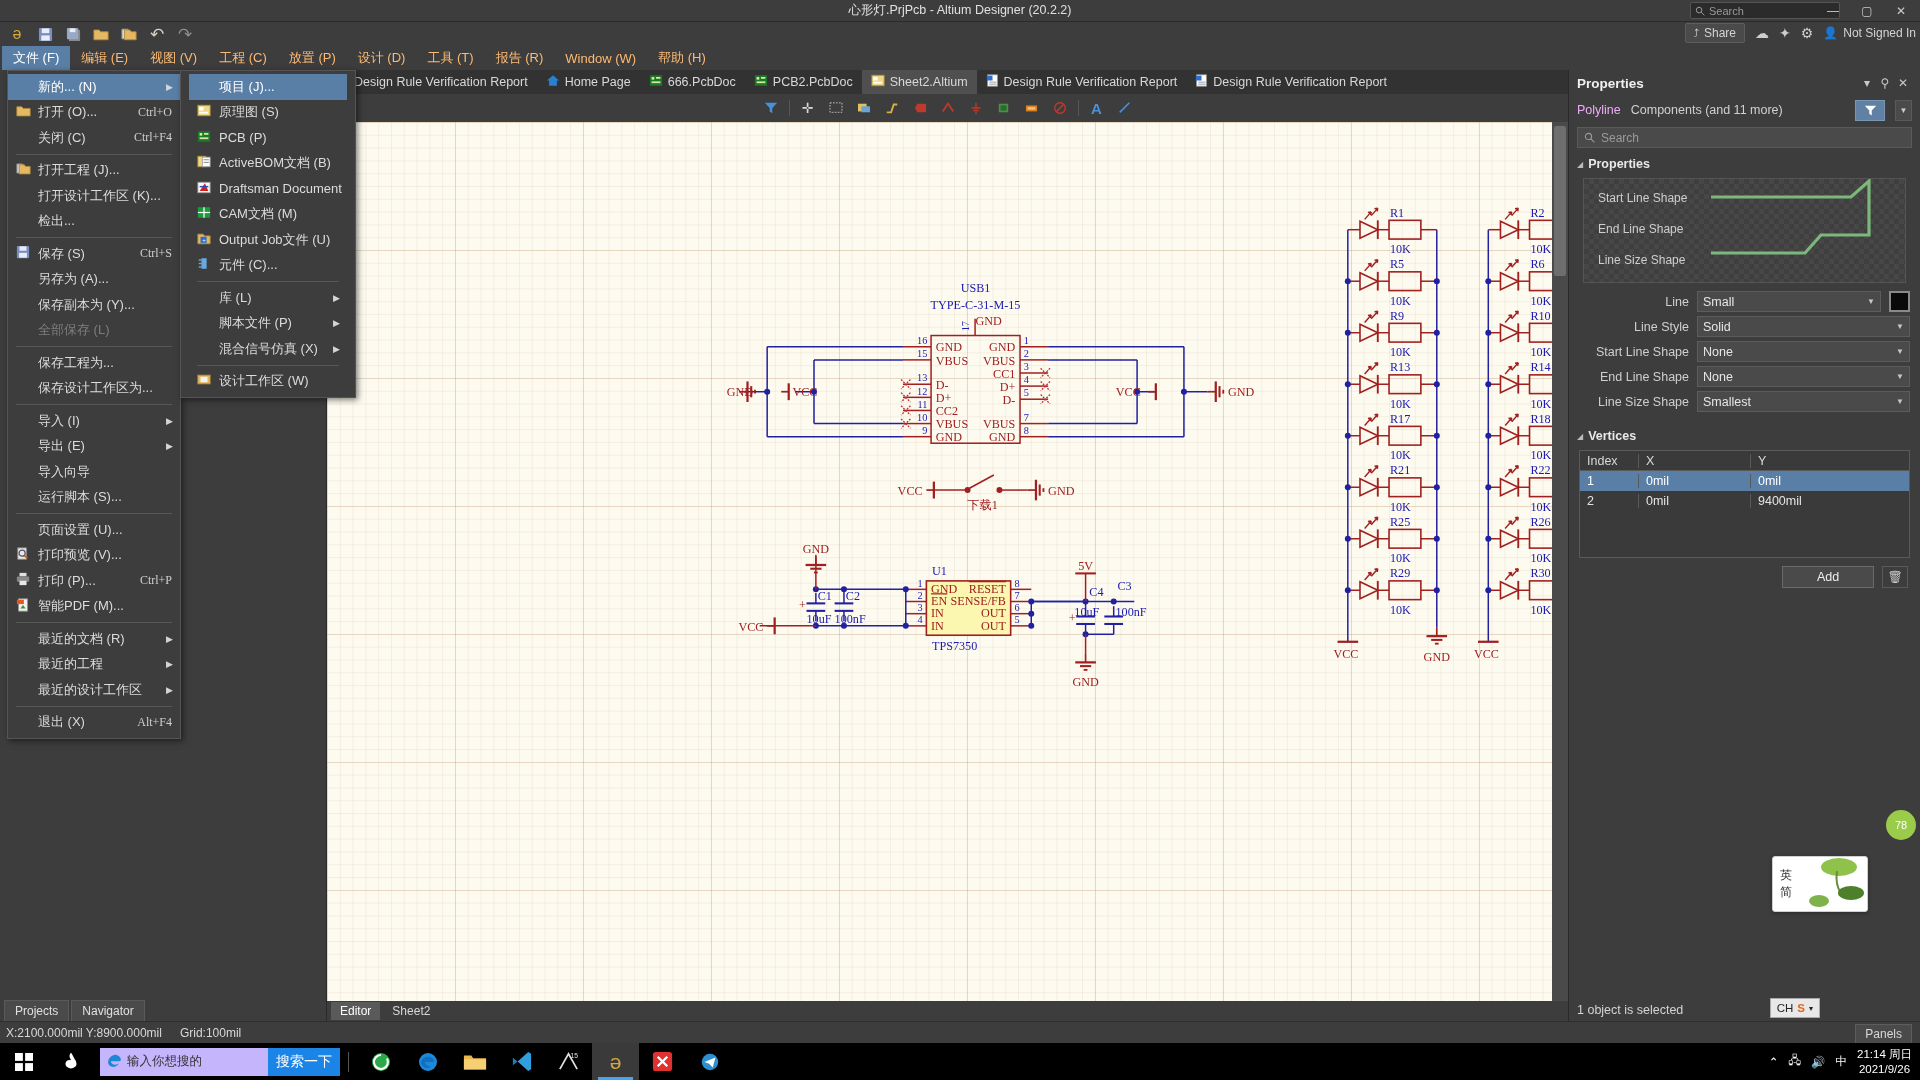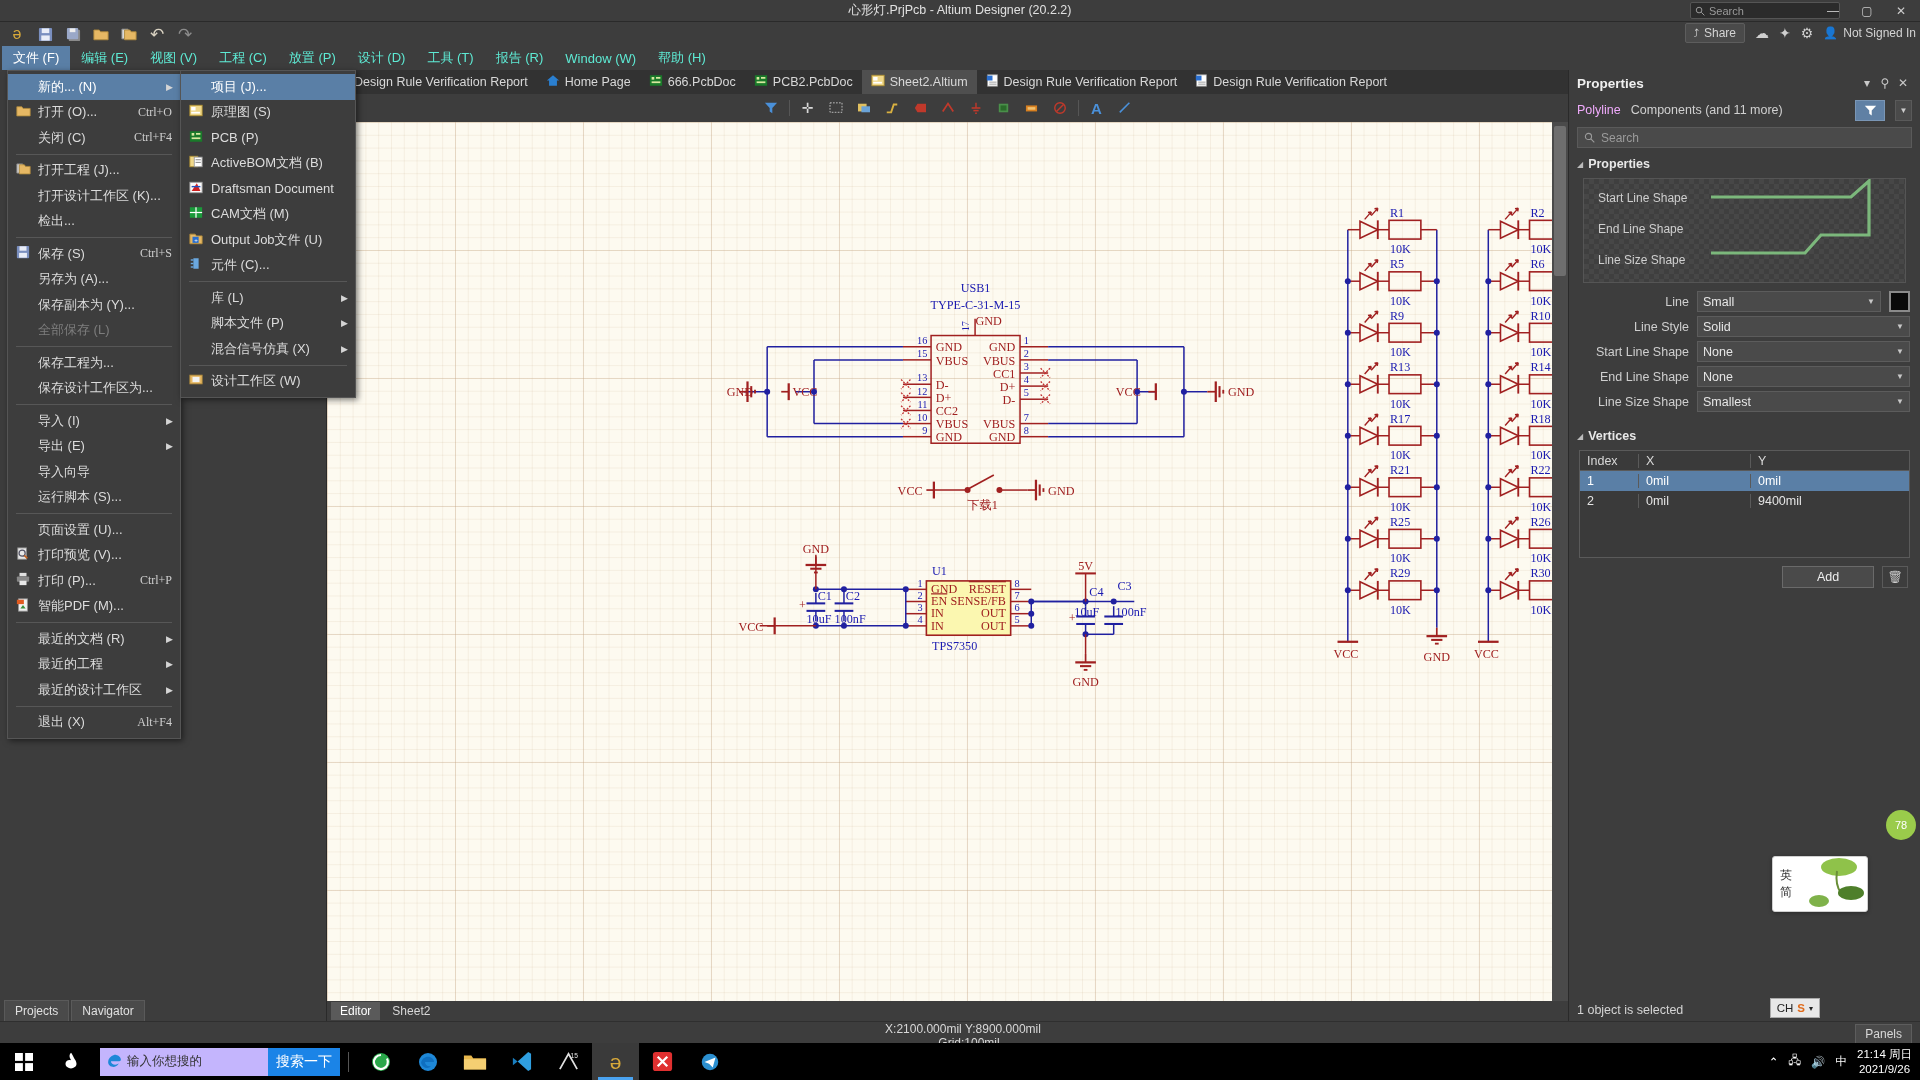--- a/index.html
+++ b/index.html
@@ -25,21 +25,21 @@
   .qicon { width:26px; height:22px; display:flex; align-items:center; justify-content:center;
     font-size:14px; }
   #qb-right { position:absolute; right:4px; top:1px; display:flex; align-items:center; gap:10px; }
   .share-btn { background:#4a4a4a; border:1px solid #5d5d5d; border-radius:2px;
     height:20px; display:flex; align-items:center; gap:5px; padding:0 8px; font-size:12px; }
   .qb-ic { font-size:14px; color:#cfcfcf; }
 
   
   #menubar { height:24px; background:#3d3d3d; display:flex; align-items:center;
     padding-left:2px; font-size:13px; position:relative; z-index:40; }
-  .menu-item { padding:3px 11px; color:#5eead4; height:24px; display:flex; align-items:center; }
+  .menu-item { padding:3px 11px; color:#fdba74; height:24px; display:flex; align-items:center; }
   .menu-item.open { background:#5a7fa6; color:#fff; }
 
   
   #workarea { position:absolute; top:70px; left:0; right:0; bottom:59px; display:flex; }
 
   
   #leftpanel { width:327px; background:#3d3d3d; border-right:1px solid #2a2a2a;
     position:relative; }
   #leftpanel-body { position:absolute; top:0; left:0; right:0; bottom:24px; background:#3d3d3d; }
   #leftpanel-tabs { position:absolute; bottom:0; left:0; right:0; height:24px;
@@ -123,21 +123,21 @@
   .btn-add { width:92px; height:22px; background:#4a4a4a; border:1px solid #6a6a6a;
     display:flex; align-items:center; justify-content:center; font-size:12.5px; color:#eee; }
   .btn-trash { width:26px; height:22px; background:#3d3d3d; border:1px solid #5a5a5a;
     display:flex; align-items:center; justify-content:center; font-size:12px; color:#ccc; }
   #rp-status { position:absolute; bottom:0; left:0; right:0; height:22px;
     display:flex; align-items:center; padding-left:8px; font-size:12.5px; color:#d4d4d4; }
 
   
   #statusbar { position:absolute; left:0; right:0; bottom:37px; height:22px;
     background:#3d3d3d; display:flex; align-items:center; font-size:12px; color:#d8d8d8;
-    border-top:1px solid #2f2f2f;flex-direction:column; }
+    border-top:1px solid #2f2f2f; }
   #statusbar .coords { padding-left:6px; }
   #statusbar .grid { padding-left:18px; }
   #panels-btn { position:absolute; right:8px; top:2px; background:#4a4a4a;
     border:1px solid #5d5d5d; padding:2px 9px; font-size:12px; }
 
   
   #taskbar { position:absolute; bottom:0; left:0; right:0; height:37px; background:#000;
     display:flex; align-items:center; }
   .tb-item { width:47px; height:37px; display:flex; align-items:center;
     justify-content:center; position:relative; }
@@ -159,21 +159,21 @@
   .mi { height:25.5px; display:flex; align-items:center; font-size:13px; color:#dcdcdc;
     position:relative; padding-left:30px; }
   .mi.hl { background:#5a7fa6; color:#fff; }
   .mi.dis { color:#7d7d7d; }
   .mi .ic { position:absolute; left:6px; width:18px; text-align:center; font-size:12px; }
   .mi .acc { position:absolute; right:8px; font-size:12px; color:#cfcfcf;font-family:Liberation Serif, serif; }
   .mi .arrow { position:absolute; right:7px; font-size:9px; color:#d5d5d5; }
   .msep { height:1px; background:#575757; margin:3px 8px; }
 
   #submenu { position:absolute; left:180px; top:70px; width:176px; background:#3d3d3d;
-    border:1px solid #555; z-index:61; padding:3px 0; box-shadow:2px 2px 6px rgba(0,0,0,.5); }
+    border:1px solid #555; z-index:61; padding:3px 8px; box-shadow:2px 2px 6px rgba(0,0,0,.5); }
 
   
   #sch { position:absolute; inset:0; }
   .wire-r { stroke:#a02020; stroke-width:1.6; fill:none; }
   .wire-b { stroke:#2020a0; stroke-width:1.6; fill:none; }
   .txt-b { fill:#1a1ab0; font-family:"Liberation Serif",serif; font-size:13px; }
   .txt-r { fill:#a02020; font-family:"Liberation Serif",serif; font-size:13px; }
   .pin-n { fill:#1a1ab0; font-family:"Liberation Serif",serif; font-size:11px; }
 
   

